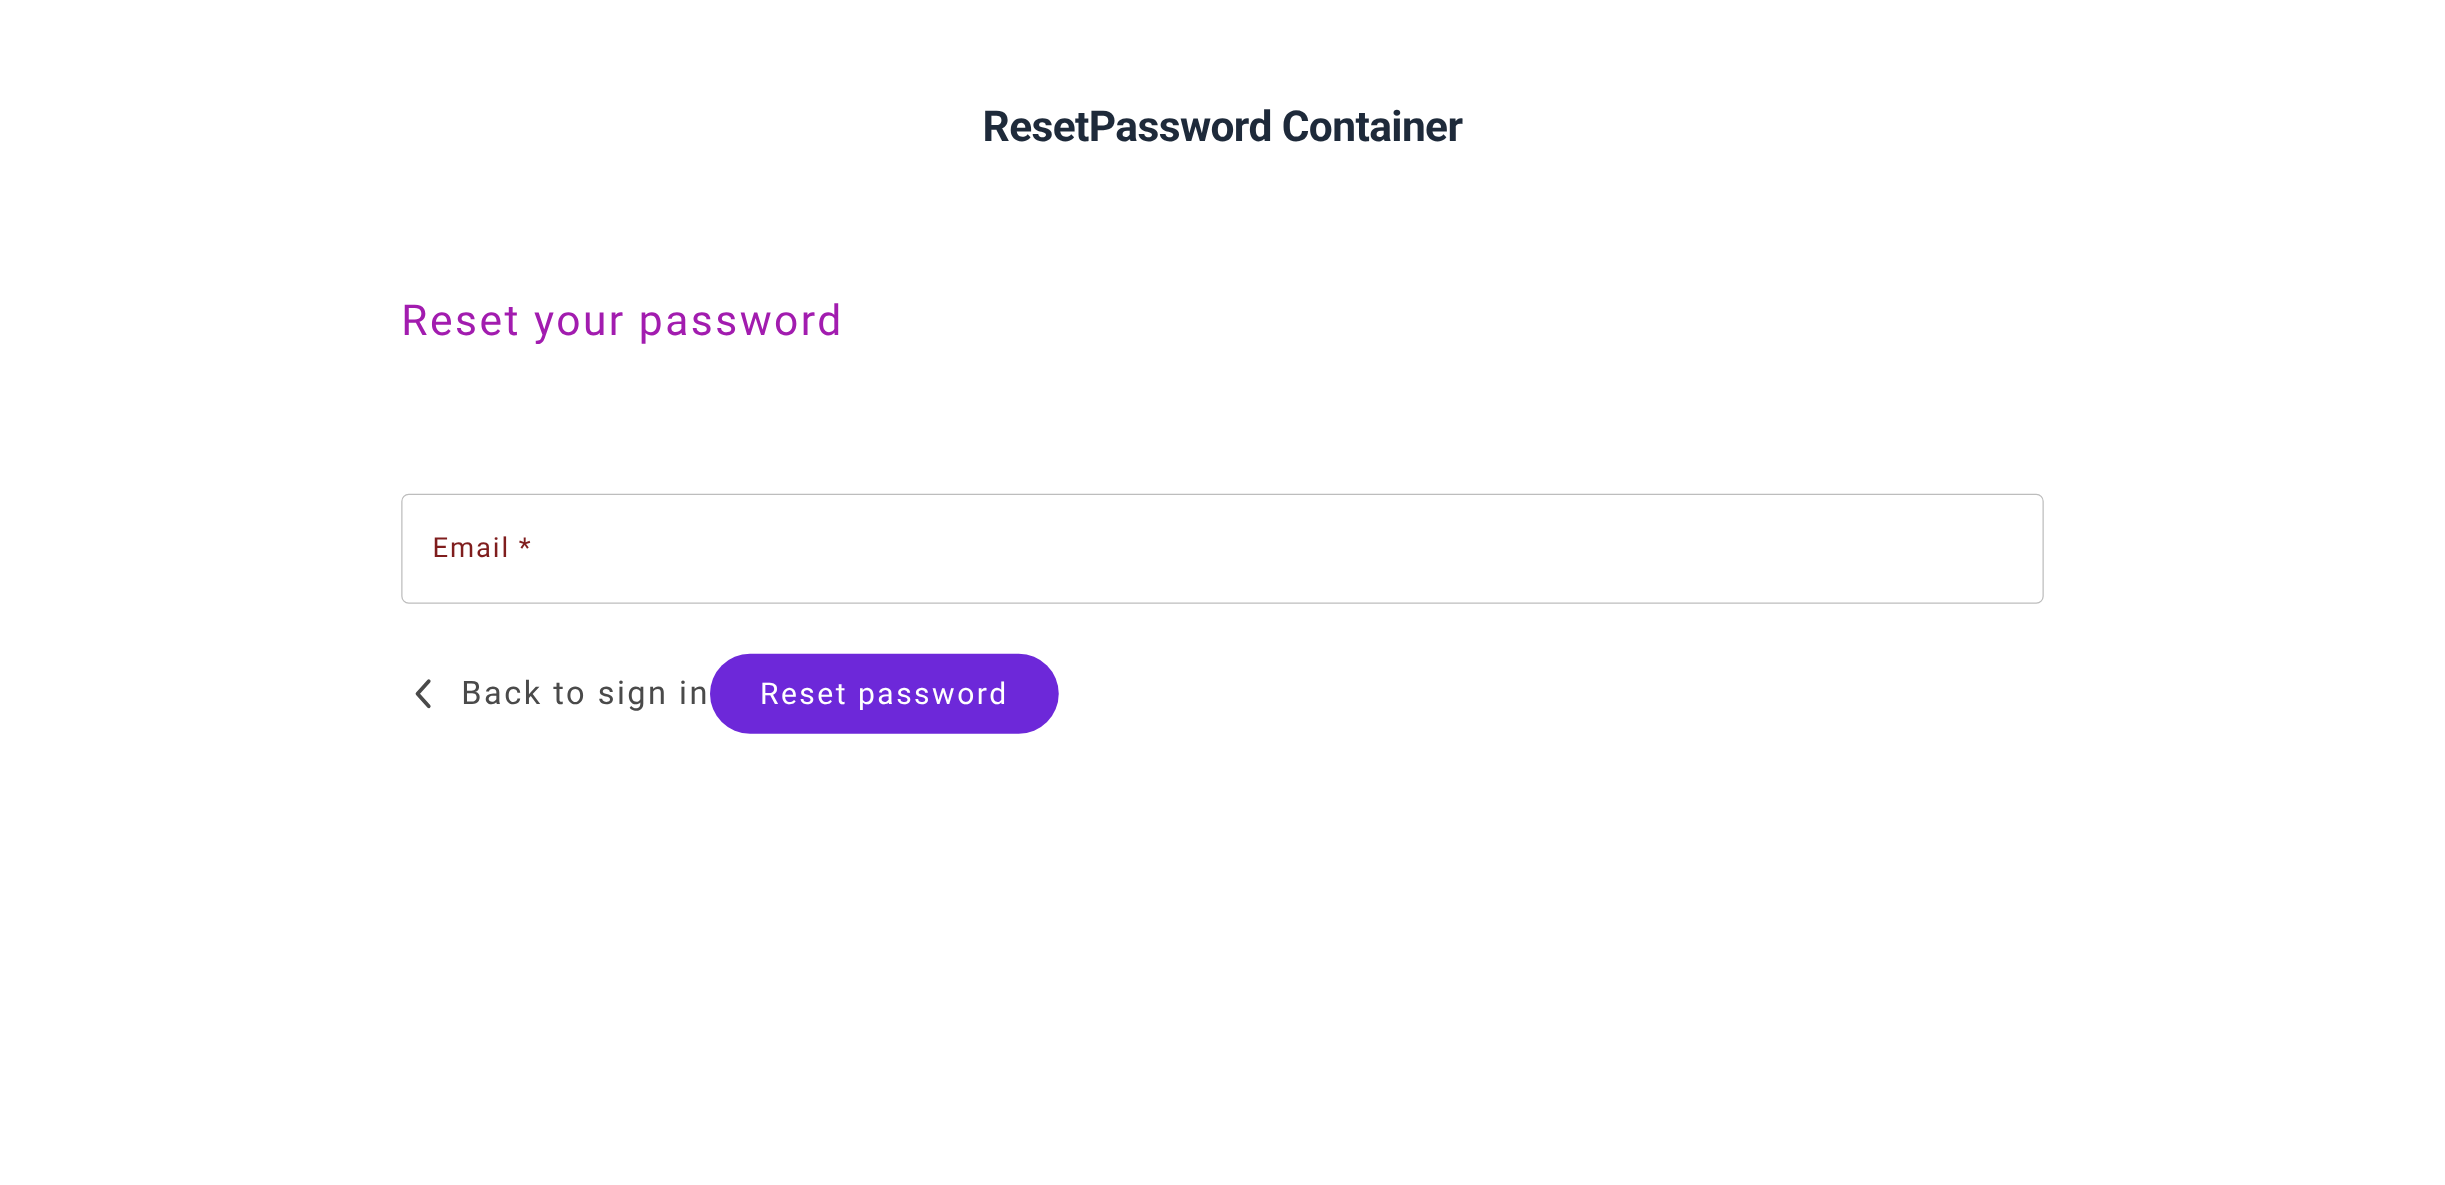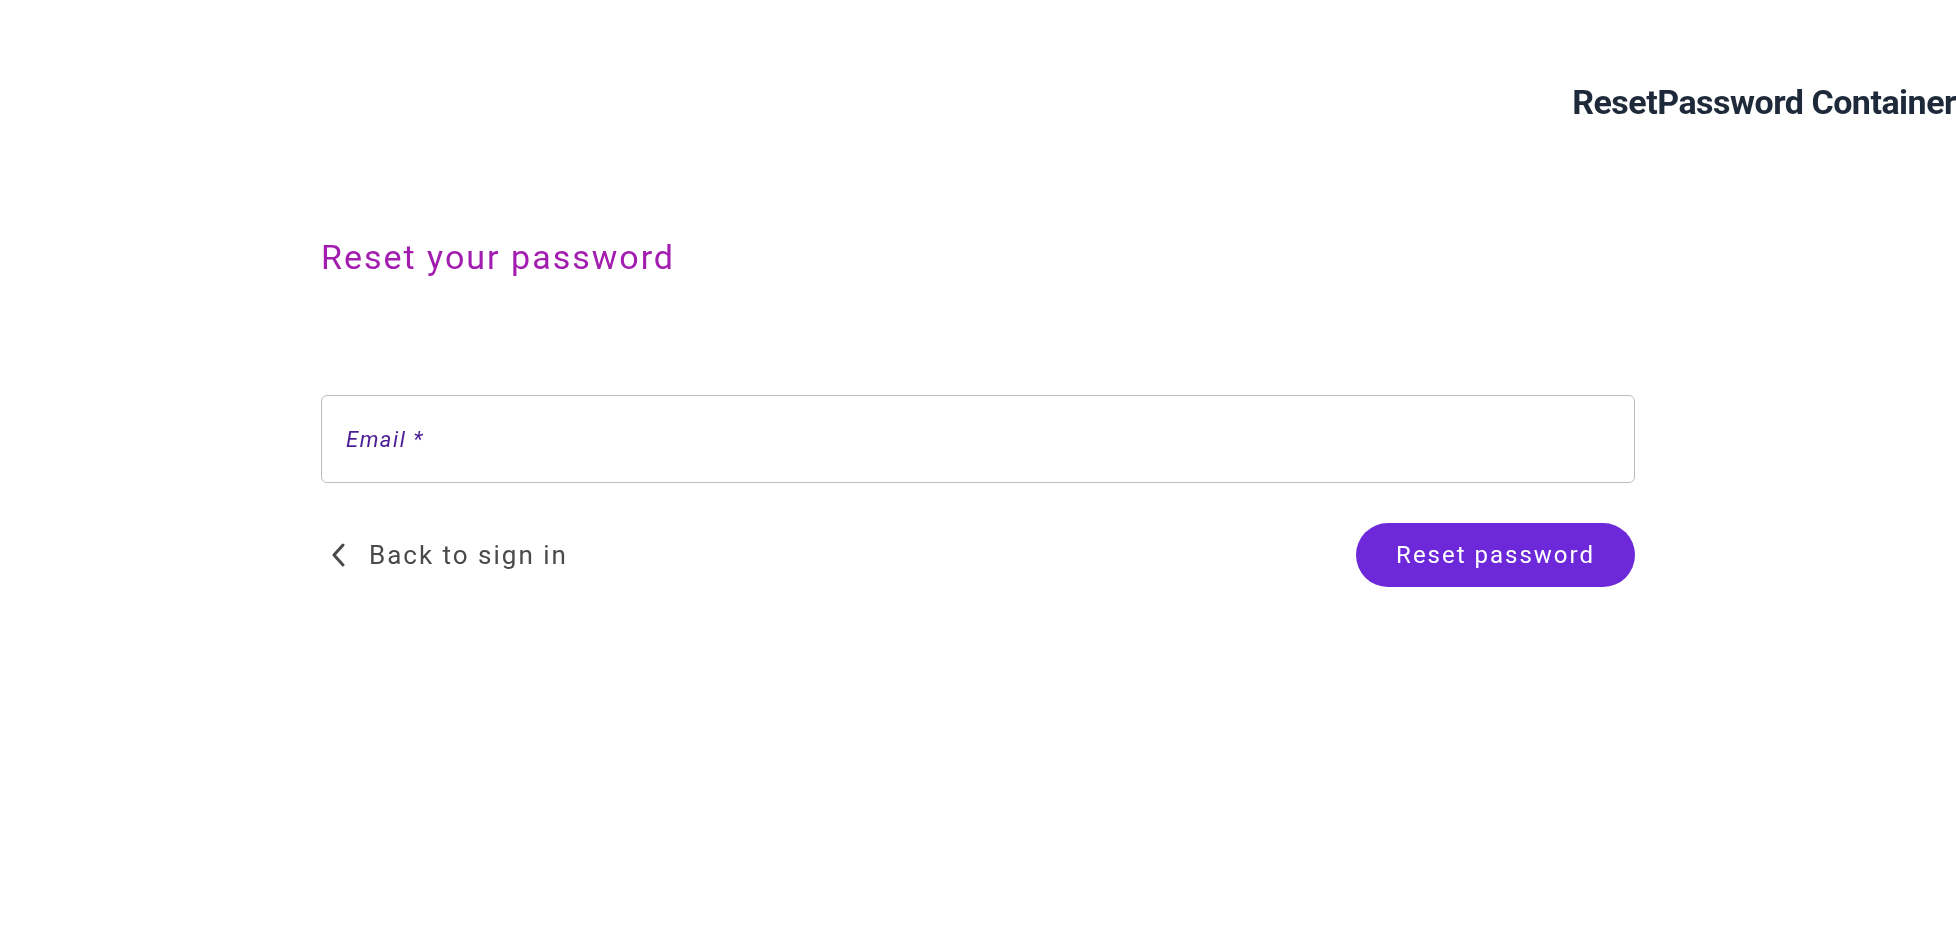--- a/index.html
+++ b/index.html
@@ -7,21 +7,21 @@
       margin: 0;
       padding: 0;
     }
     body {
       font-family: -apple-system, BlinkMacSystemFont, "Segoe UI", Roboto, "Helvetica Neue", Arial, sans-serif;
       background: #ffffff;
       width: 1956px;
       height: 948px;
     }
     .page-title {
-      text-align: right;
+      text-align: center;
       font-size: 34px;
       font-weight: 700;
       color: #1e2a3a;
       padding-top: 82px;
       letter-spacing: -0.5px;
     }
     .container {
       width: 1314px;
       margin: 0 auto;
       padding-top: 115px;
@@ -49,28 +49,26 @@
       background: #ffffff;
       outline: none;
       font-family: inherit;
     }
     .email-label {
       position: absolute;
       left: 25px;
       top: 50%;
       transform: translateY(-50%);
       font-size: 22px;
-      color: #4c1d95;
+      color: #7f1d1d;
       letter-spacing: 1.5px;
       pointer-events: none;
-      font-style: italic;
     }
     .actions-row {
       display: flex;
-      justify-content: space-between;
       align-items: center;
     }
     .back-link {
       display: flex;
       align-items: center;
       gap: 24px;
       color: #4a4a4a;
       font-size: 26px;
       letter-spacing: 2px;
       text-decoration: none;

